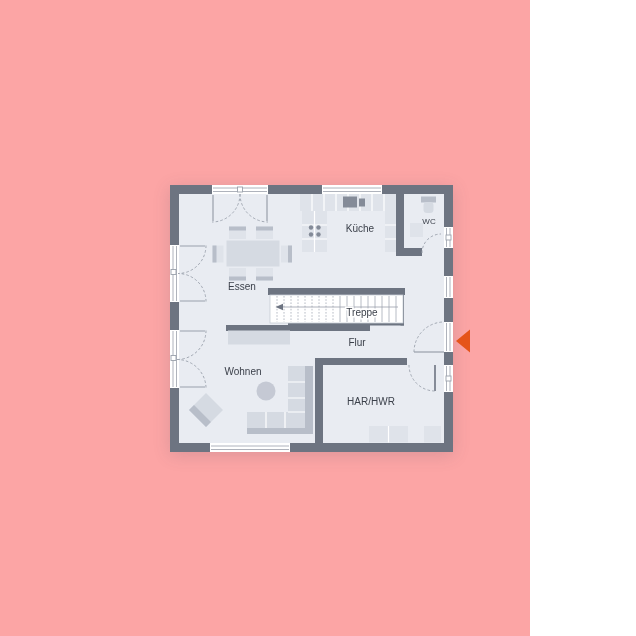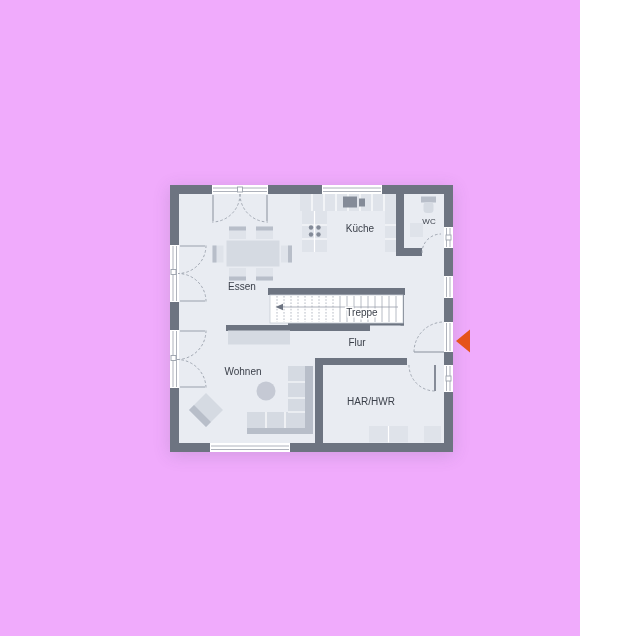--- a/index.html
+++ b/index.html
@@ -1,16 +1,16 @@
 <!DOCTYPE html>
 <html style="--background: #ffffff; --wall: #6d7481; --floor: #e9ecf2; --counter: #dfe3ea; --appliance: #848b98; --furniture: #dfe3ea; --furniture_mid: #d5dae2; --furniture_dark: #b8bec9; --line: #9aa0ab; --stair_line: #a5abb6; --stair_edge: #c6ccd5; --text: #3c414b; --accent: #e5541a;"><head>
 <meta charset="utf-8">
 <style>
   html,body{margin:0;padding:0;background:#ffffff;}
-  #canvas{position:relative;width:580px;height:636px;background:#f0abfc;overflow:hidden;
+  #canvas{position:relative;width:530px;height:636px;background:#fca5a5;overflow:hidden;
           font-family:"Liberation Sans", sans-serif;}
   #plan-shadow{position:absolute;left:170px;top:185px;width:283px;height:267px;
                box-shadow:0 3px 16px rgba(70,80,100,0.18);}
   svg{position:absolute;left:0;top:0;}
   .wall{fill:var(--wall);}
   .floor{fill:var(--floor);}
   .opening{fill:var(--background);}
   .frame{stroke:var(--line);stroke-width:0.8;fill:none;}
   .handle{fill:var(--background);stroke:var(--line);stroke-width:0.9;}
   .arc{stroke:var(--line);stroke-width:0.9;fill:none;stroke-dasharray:2.6 2.1;}

